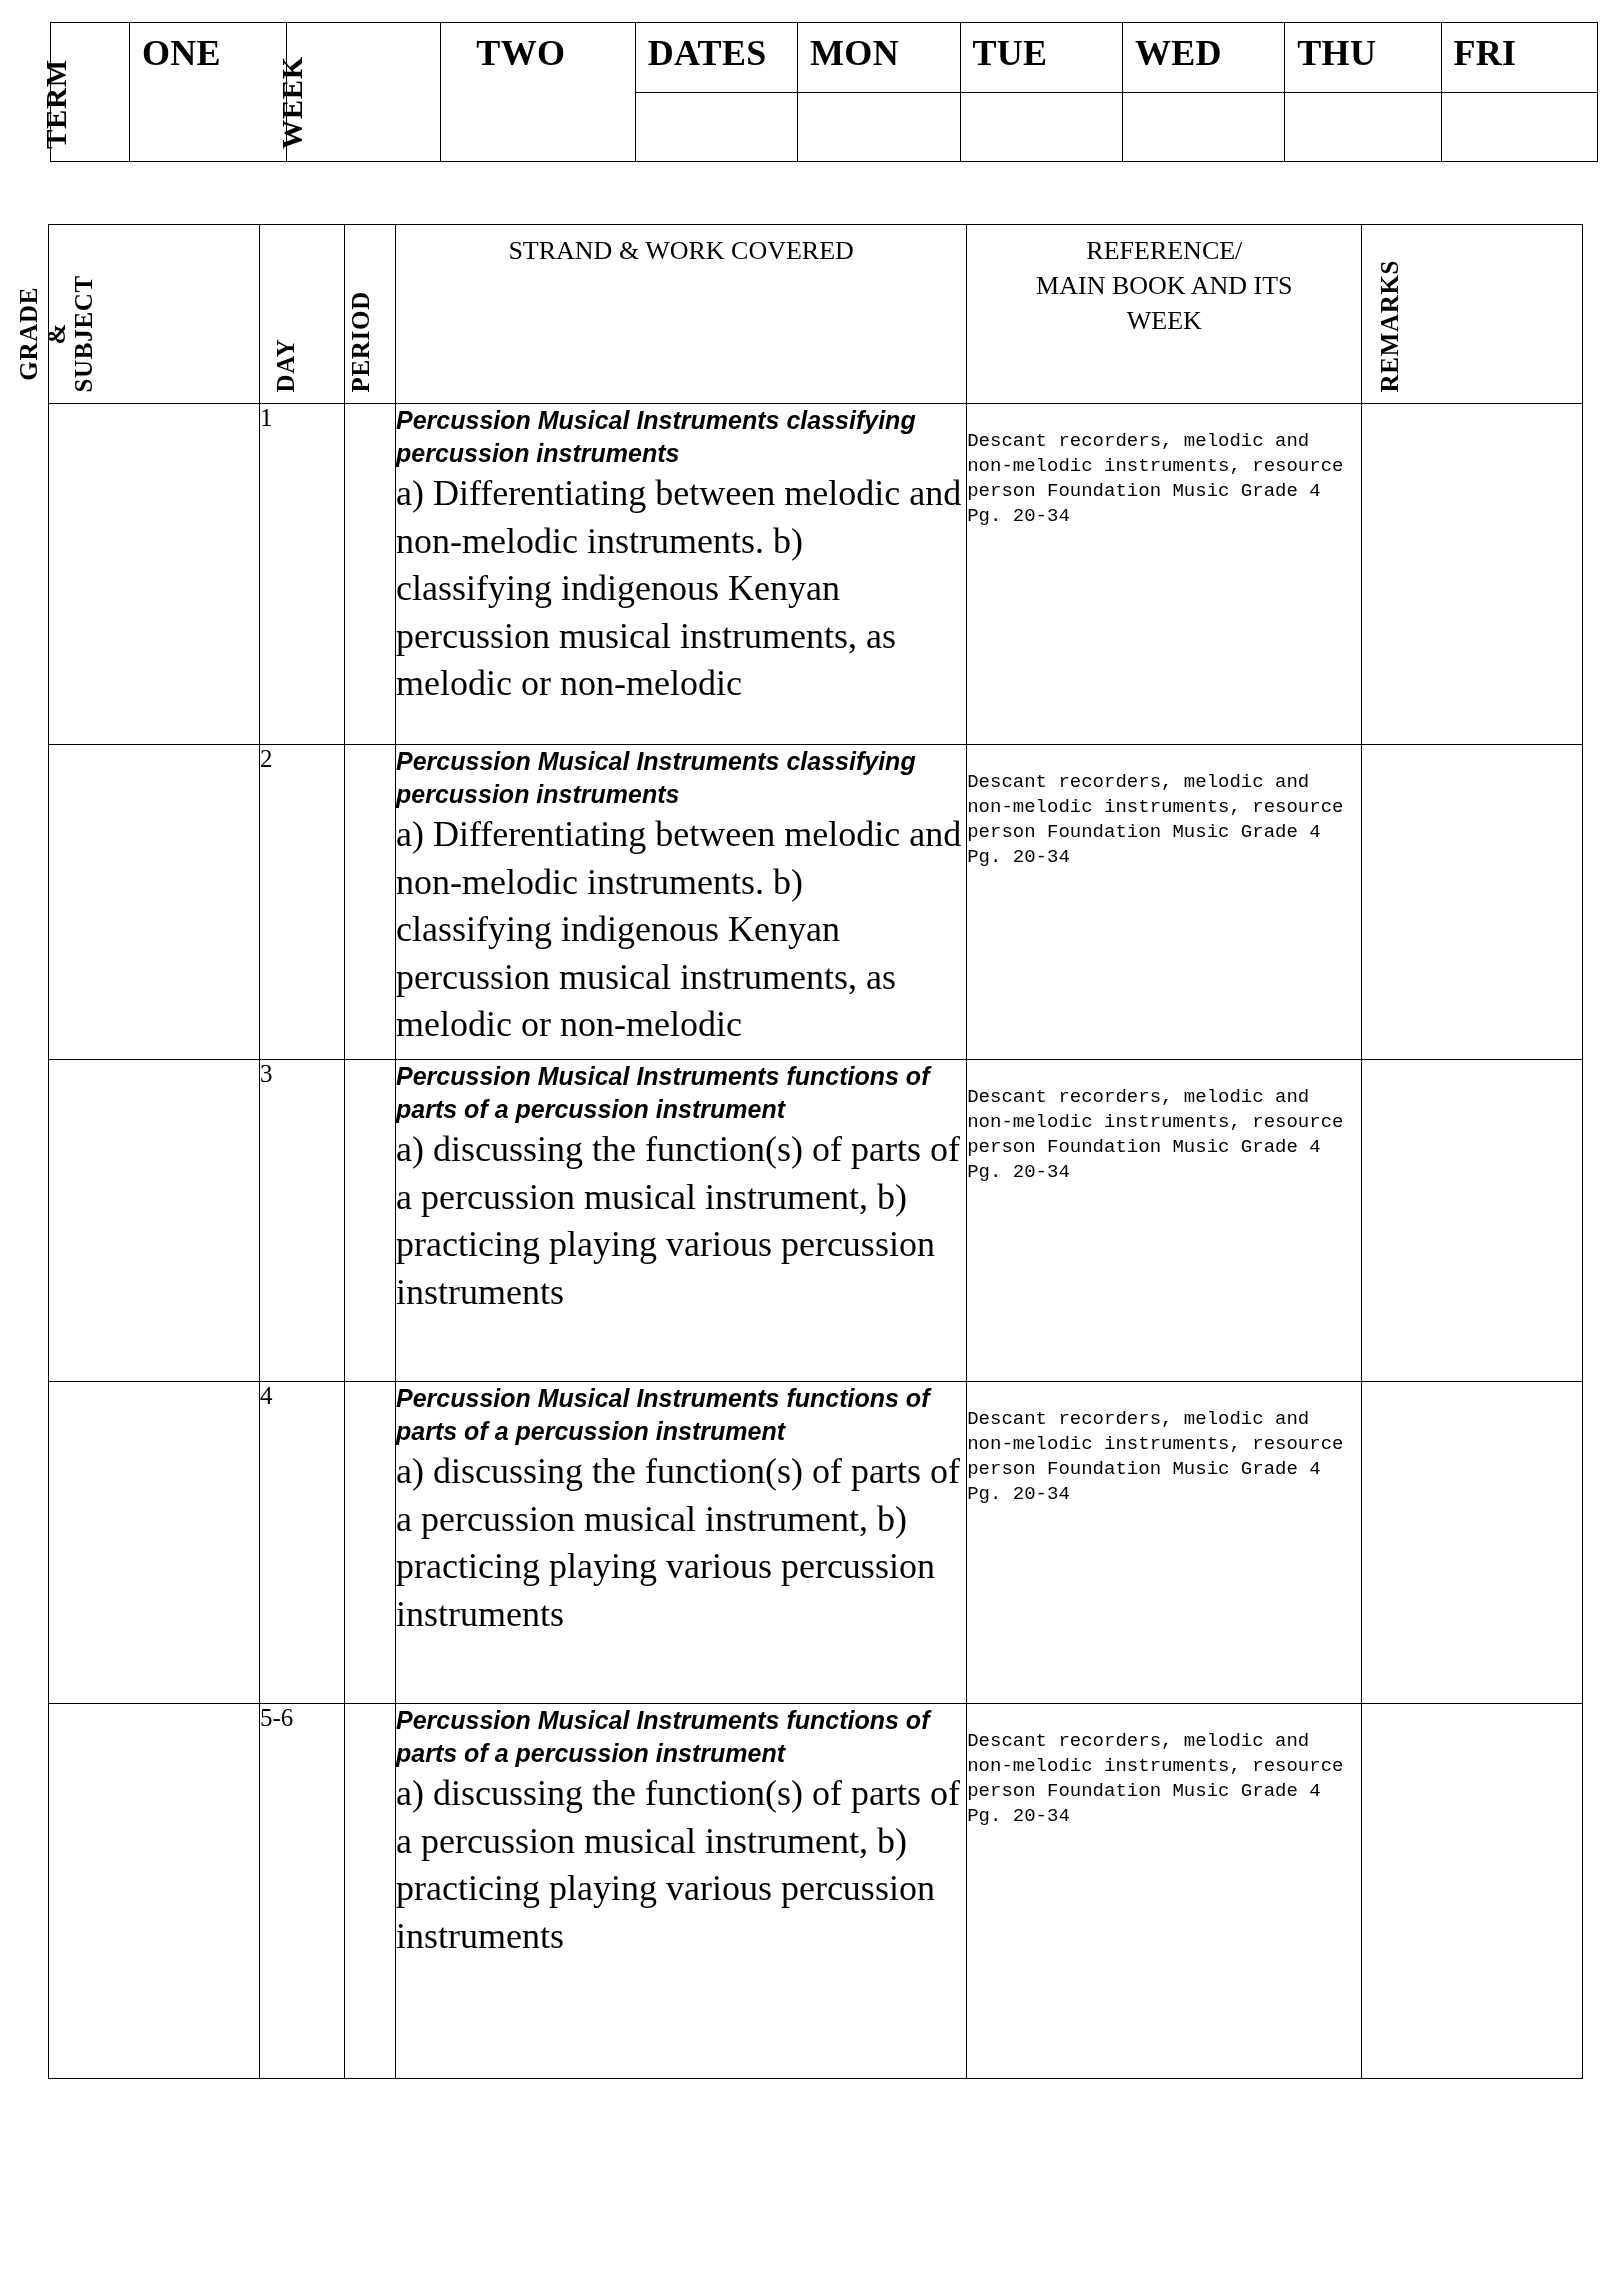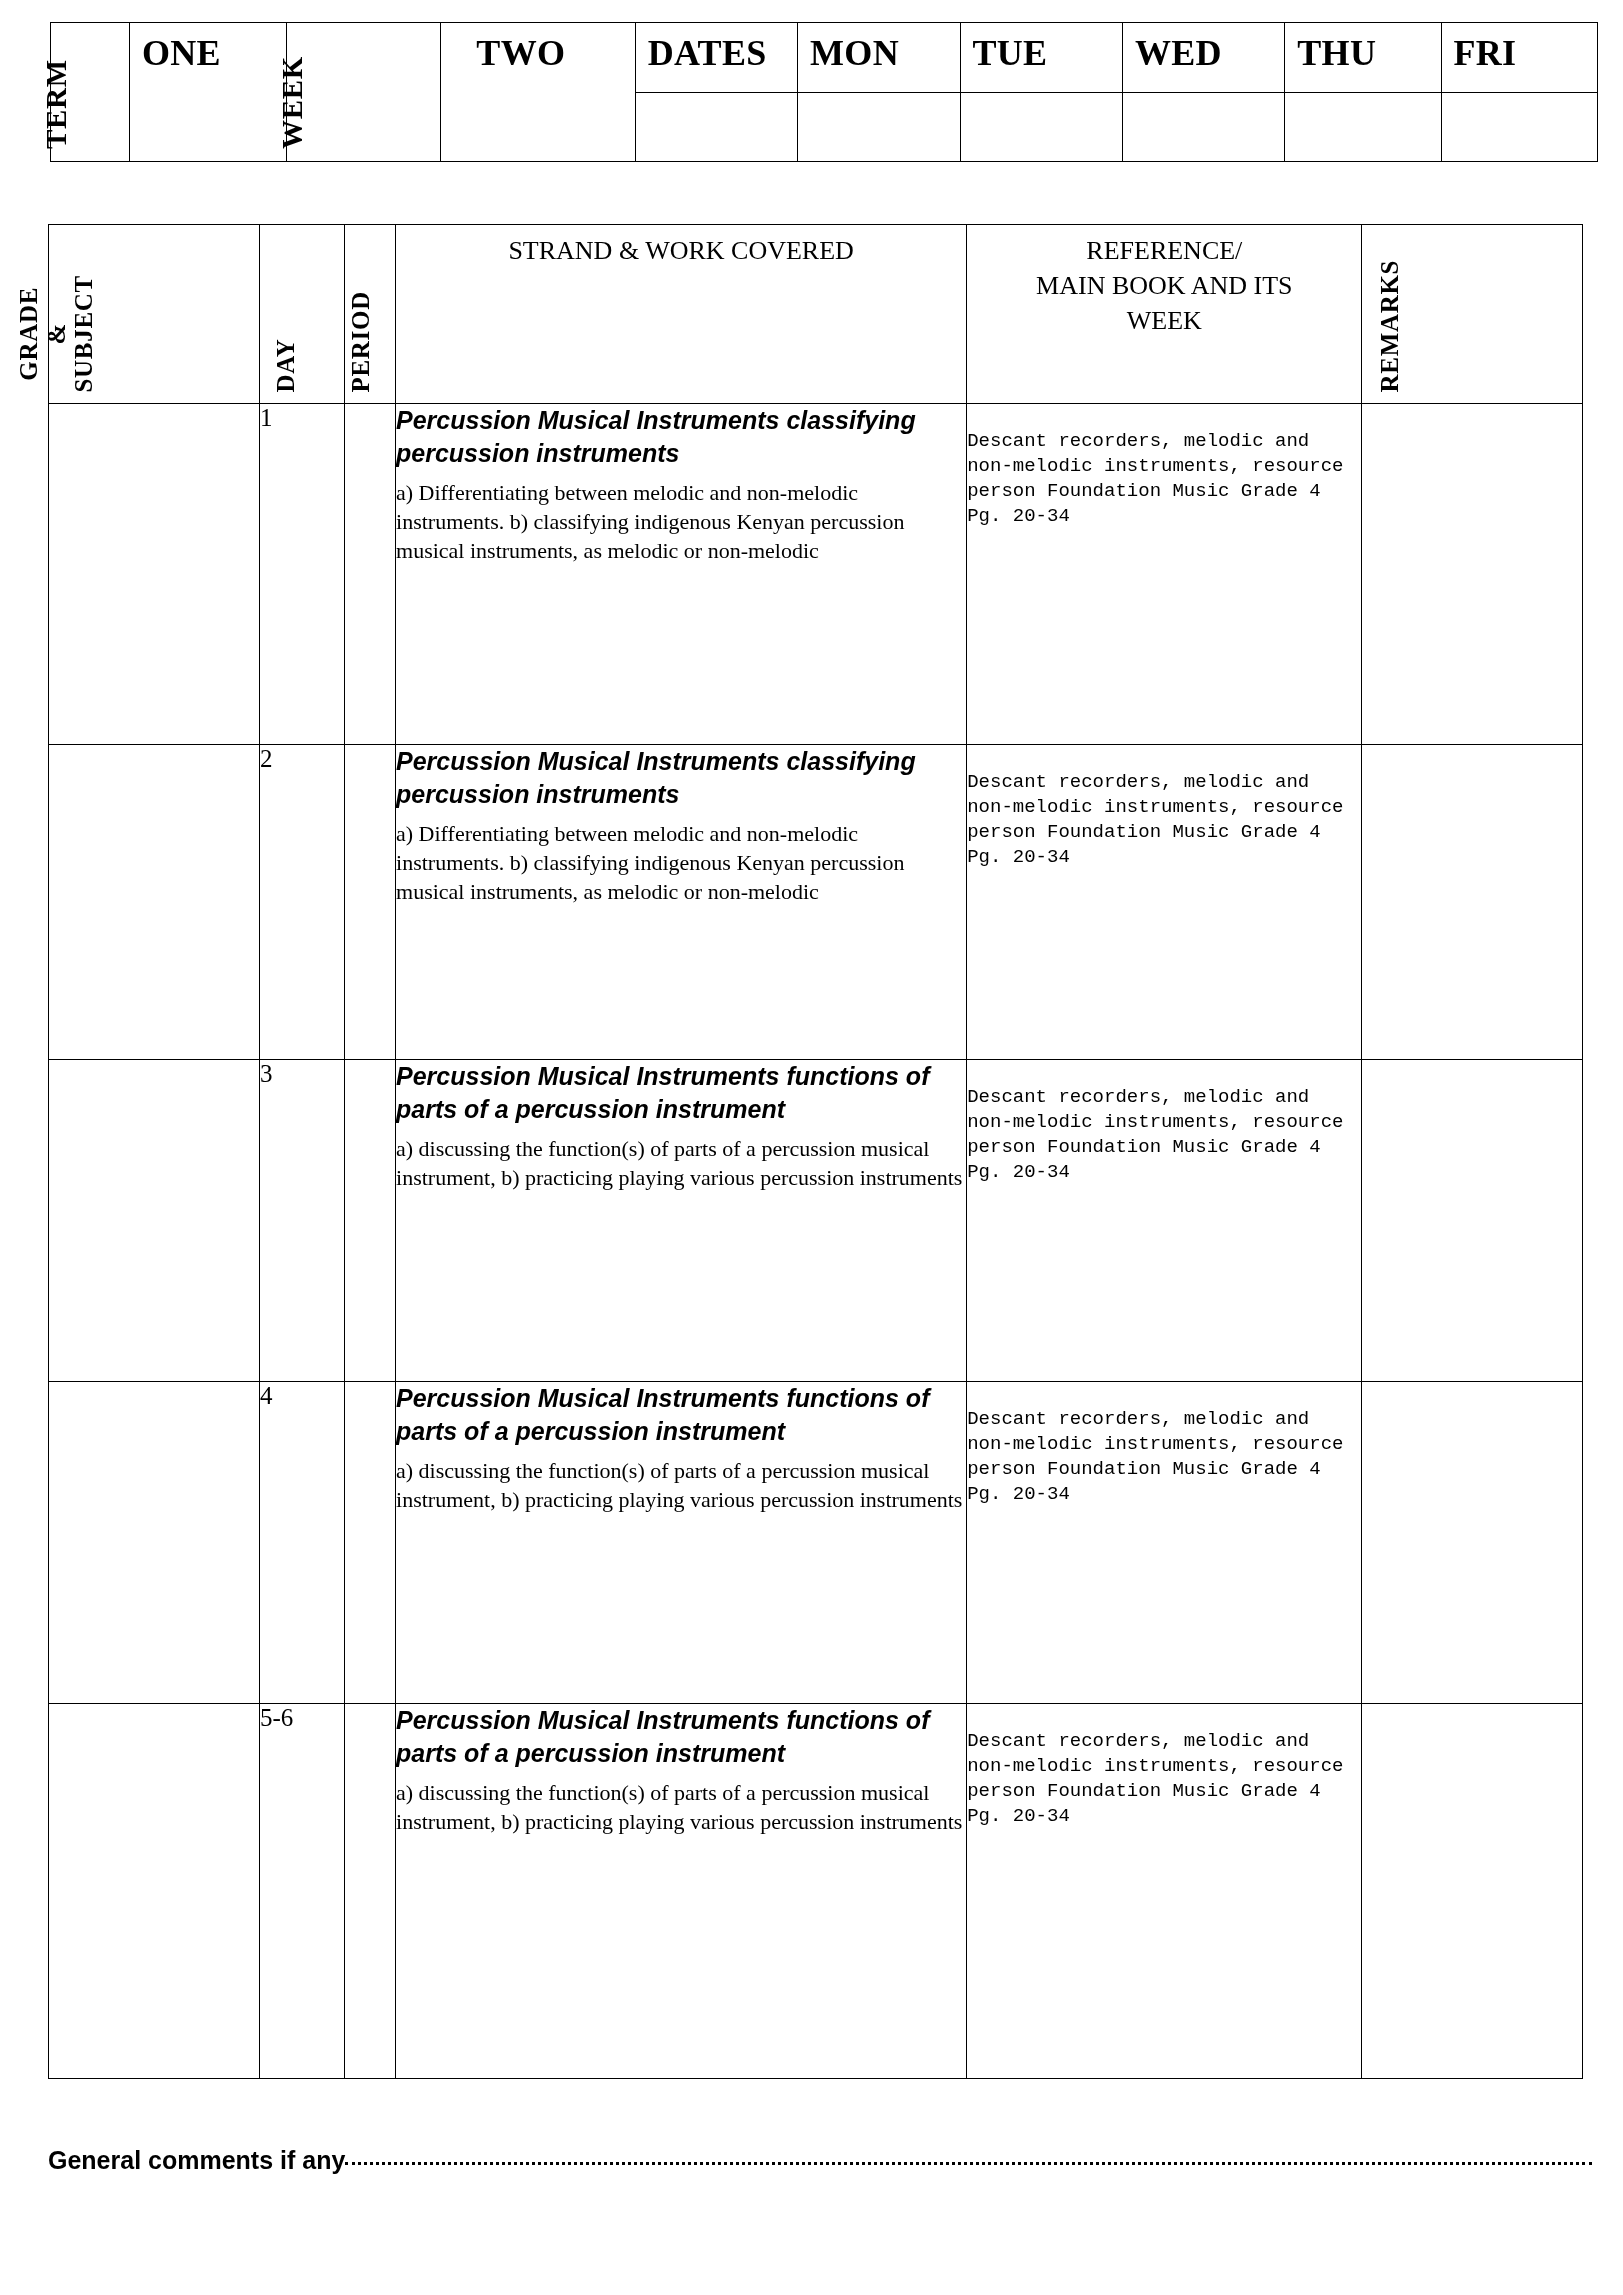--- a/index.html
+++ b/index.html
@@ -130,24 +130,23 @@
     padding: 7.9px 11.8px 11.8px 11.8px;
   }
   .strand-title {
     font-style: italic;
     font-weight: bold;
     font-size: 25px;
     line-height: 1.32;
     font-family: Liberation Sans, sans-serif;
   }
   .strand-body {
-    font-size: 22px;
+    font-size: 36px;
     line-height: 1.32;
     font-family: "Liberation Serif", serif;
-    margin-top: 8px;
   }
   .cell-ref {
     padding: 7.9px 11.8px 11.8px 13px;
     font-size: 19px;
     line-height: 1.32;
     font-family: Liberation Mono, monospace;
     white-space: pre-line;
   }
   .cell-remark { }
 
@@ -400,20 +399,16 @@
         </td>
         <td class="cell-remark">
           <span></span>
         </td>
       </tr>
 
     </tbody>
   </table>
 
   <div class="footer">
-    <div class="foot-row r1">
-      <span>General comments if any</span>
-      <span class="dots"></span>
-    </div>
   </div>
 
 </div>
 
 
 </body></html>

